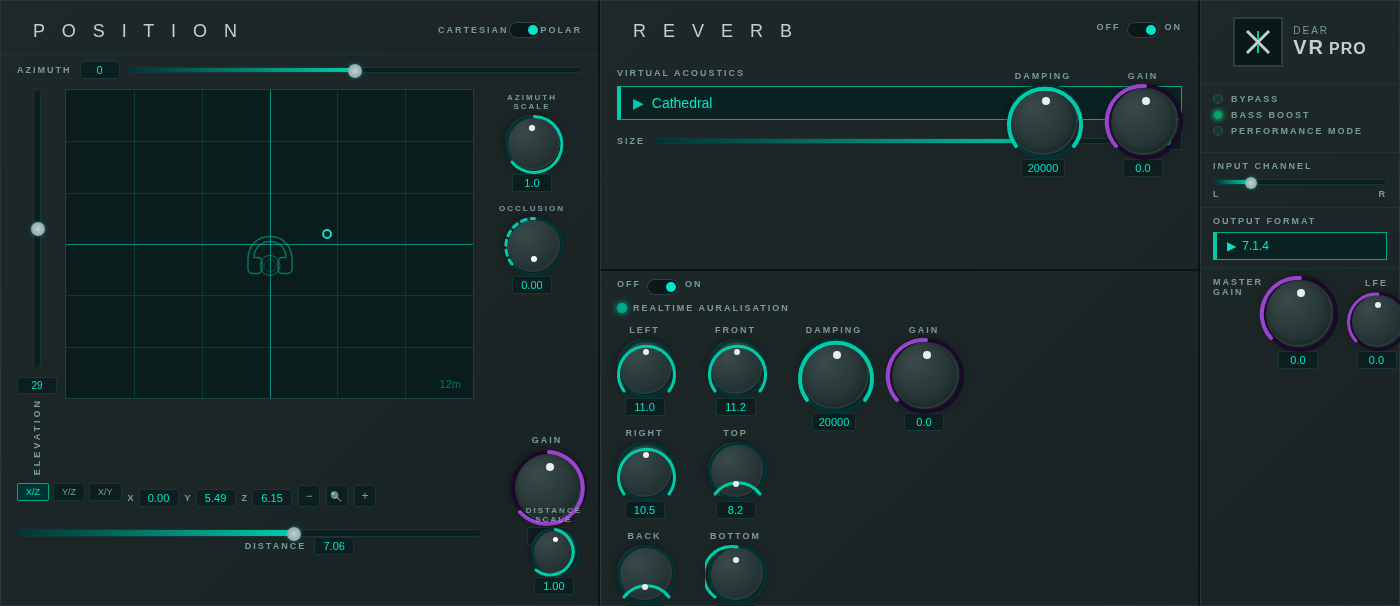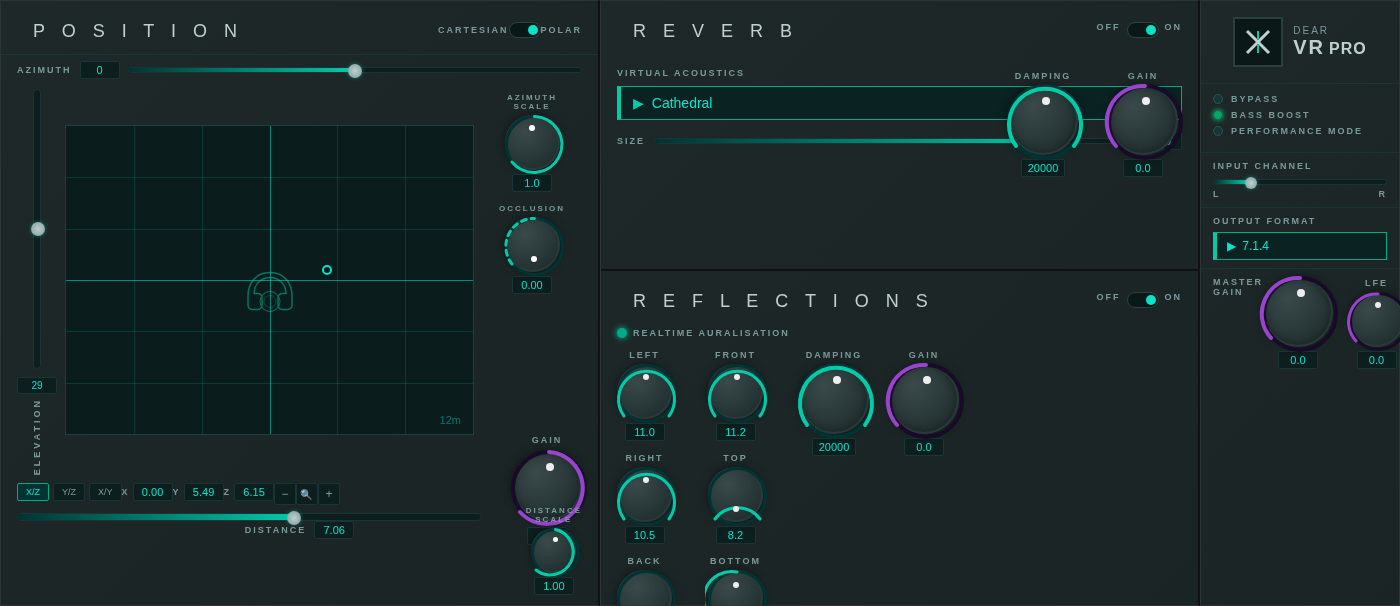--- a/index.html
+++ b/index.html
@@ -194,21 +194,20 @@
       box-shadow: 0 0 4px rgba(0,200,180,0.5);
     }
 
     .grid-canvas {
       flex: 1;
       height: 310px;
       background: #0a1c1c;
       border: 1px solid #1a4040;
       position: relative;
       overflow: hidden;
-      margin-top: 36px;
     }
 
     .grid-line-h {
       position: absolute;
       left: 0; right: 0;
       height: 1px;
       background: rgba(0, 180, 160, 0.2);
     }
 
     .grid-line-v {
@@ -322,22 +321,23 @@
     }
 
     .view-btn.active {
       background: #003333;
       color: #00e5cc;
       border-color: #00aa88;
     }
 
     .xyz-row {
       display: flex;
-      align-items: flex-start;
-      margin-bottom: 6px;
+      align-items: flex-end;
+      gap: 6px;
+      margin-bottom: 22px;
     }
 
     .xyz-field {
       display: flex;
       align-items: center;
       gap: 3px;
     }
 
     .icon-btn {
       width: 22px;
@@ -877,21 +877,20 @@
           <div style="width:8px;height:8px;background:#eee;border-radius:50%;position:absolute;top:10px;left:48%;"></div>
         </div>
         <div class="value-box">0.0</div>
       </div>
     </div>
   </div>
 
   <div class="reflections-section">
 
     <div class="reflections-header">
-      <span class="section-title">R E F L E C T I O N S</span>
       <div class="off-on-toggle">
         <span class="label-text">OFF</span>
         <div class="toggle-switch active"></div>
         <span class="label-text">ON</span>
       </div>
     </div>
 
     <div class="realtime-row">
       <div class="led-dot"></div>
       <span class="label-text">REALTIME AURALISATION</span>

